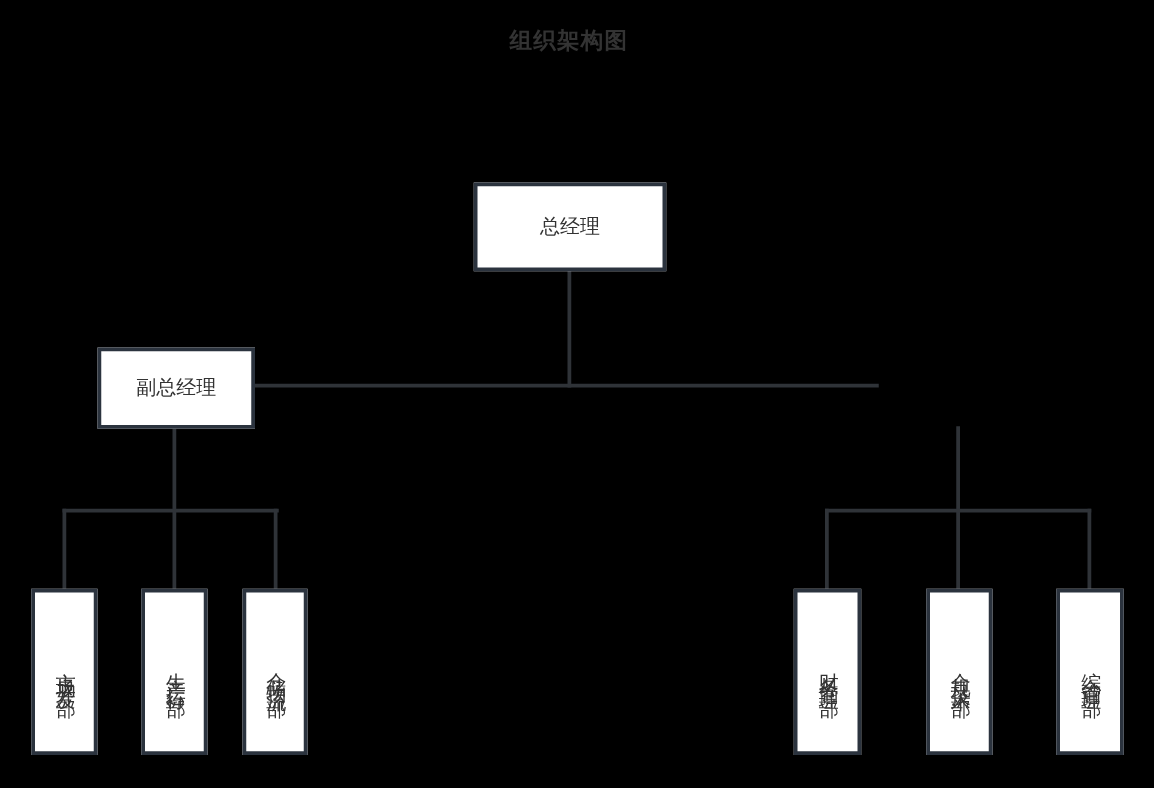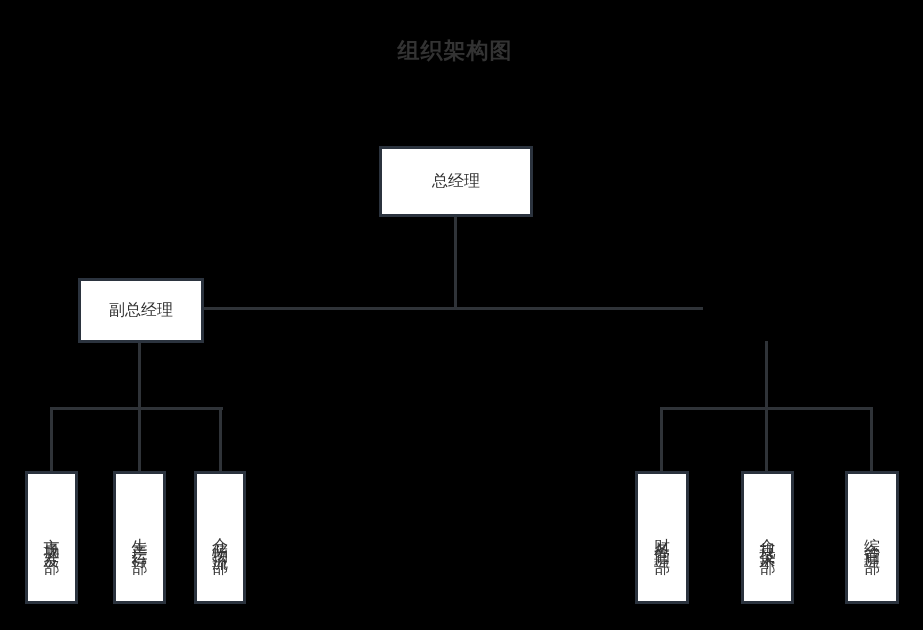--- a/index.html
+++ b/index.html
@@ -14,26 +14,26 @@
     font-family: "Liberation Sans", "DejaVu Sans", sans-serif;
   }
   .canvas {
     position: relative;
     width: 923px;
     height: 630px;
     background: #000000;
   }
   .title {
     position: absolute;
-    top: 36px;
+    top: 20px;
     left: 0;
     width: 910px;
     margin: 0;
     text-align: center;
-    font-size: 22px;
+    font-size: 18px;
     font-weight: bold;
     color: #333333;
     letter-spacing: 1px;
   }
   .line {
     position: absolute;
     background: #2f3338;
   }
   .node {
     position: absolute;

